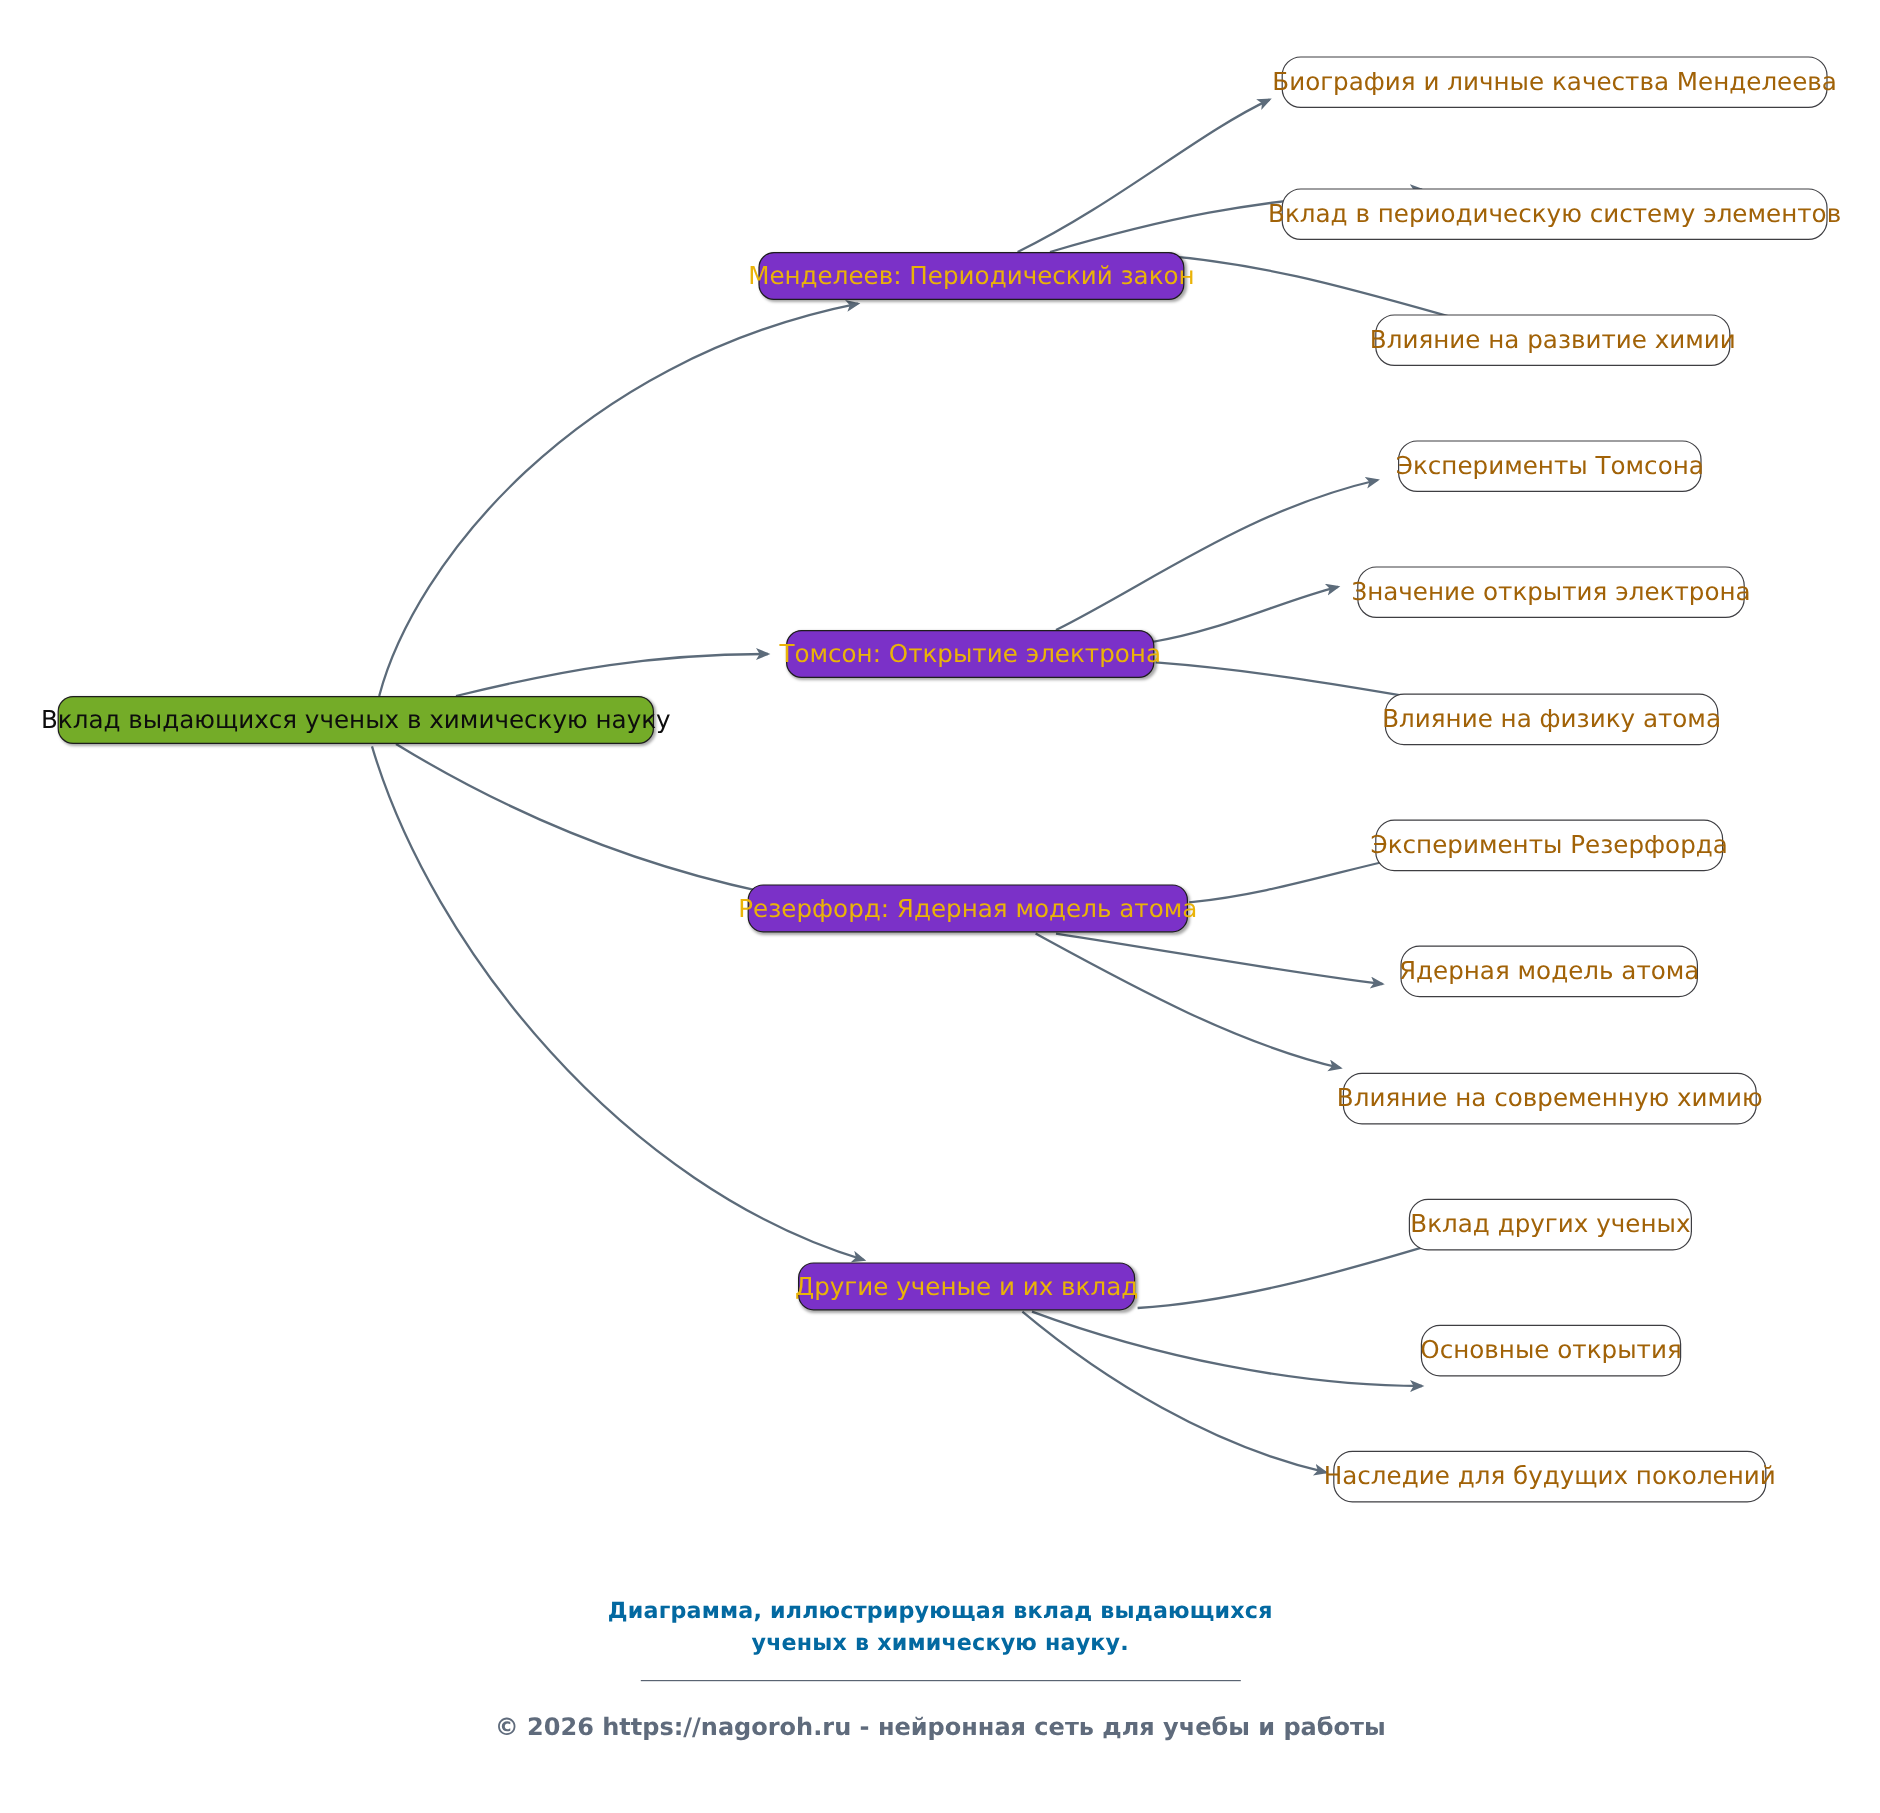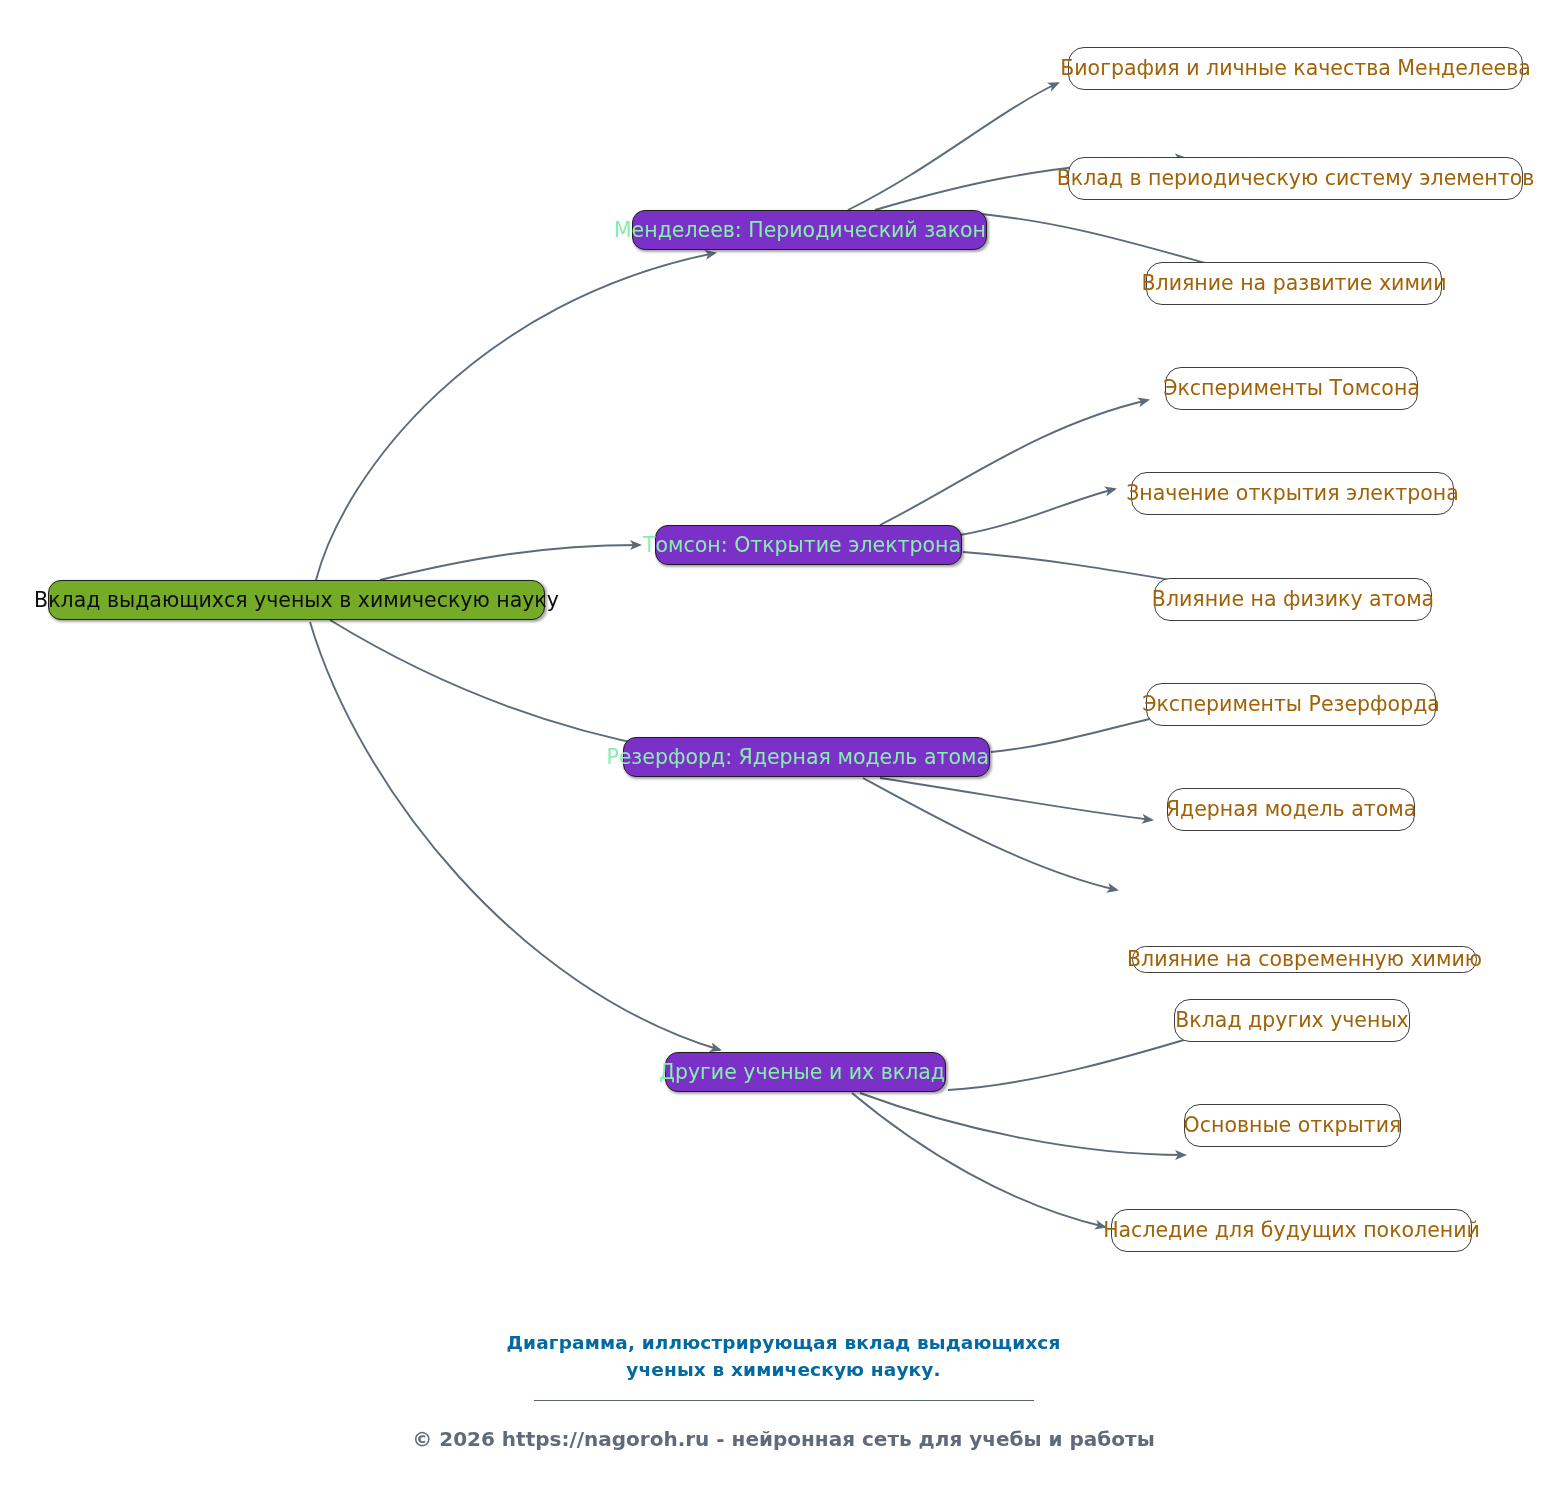--- a/index.html
+++ b/index.html
@@ -46,24 +46,23 @@
     border-radius: 13px;
     color: #0d0d0d;
     font-size: 20.5px;
     box-shadow: 1.5px 1.5px 2.5px rgba(0,0,0,0.35);
   }
 
   .node-branch {
     background: #7b31c8;
     border: 1.6px solid #1d1d1d;
     border-radius: 13px;
-    color: #86efac;
+    color: #eab308;
     font-size: 20.5px;
     box-shadow: 1.5px 1.5px 2.5px rgba(0,0,0,0.35);
-    justify-content: flex-end;
   }
 
   .node-leaf {
     background: #ffffff;
     border: 1.7px solid #3e3e42;
     border-radius: 16px;
     color: #a16207;
     font-size: 20.5px;
   }
 
@@ -162,21 +161,21 @@
 
   <div class="node node-branch" style="left:623px; top:737px; width:367px; height:40px;">
     <span>Резерфорд: Ядерная модель атома</span>
   </div>
   <div class="node node-leaf" style="left:1146px; top:683px; width:290px; height:43px;align-items:center;">
     <span>Эксперименты Резерфорда</span>
   </div>
   <div class="node node-leaf" style="left:1167px; top:788px; width:248px; height:43px;">
     <span>Ядерная модель атома</span>
   </div>
-  <div class="node node-leaf" style="left:1119px; top:946px; width:345px; height:27px;margin-left:13px;">
+  <div class="node node-leaf" style="left:1119px; top:894px; width:345px; height:43px;">
     <span>Влияние на современную химию</span>
   </div>
 
   <div class="node node-branch" style="left:665px; top:1052px; width:281px; height:40px;">
     <span>Другие ученые и их вклад</span>
   </div>
   <div class="node node-leaf" style="left:1174px; top:999px; width:236px; height:43px;">
     <span>Вклад других ученых</span>
   </div>
   <div class="node node-leaf" style="left:1184px; top:1104px; width:217px; height:43px;">

